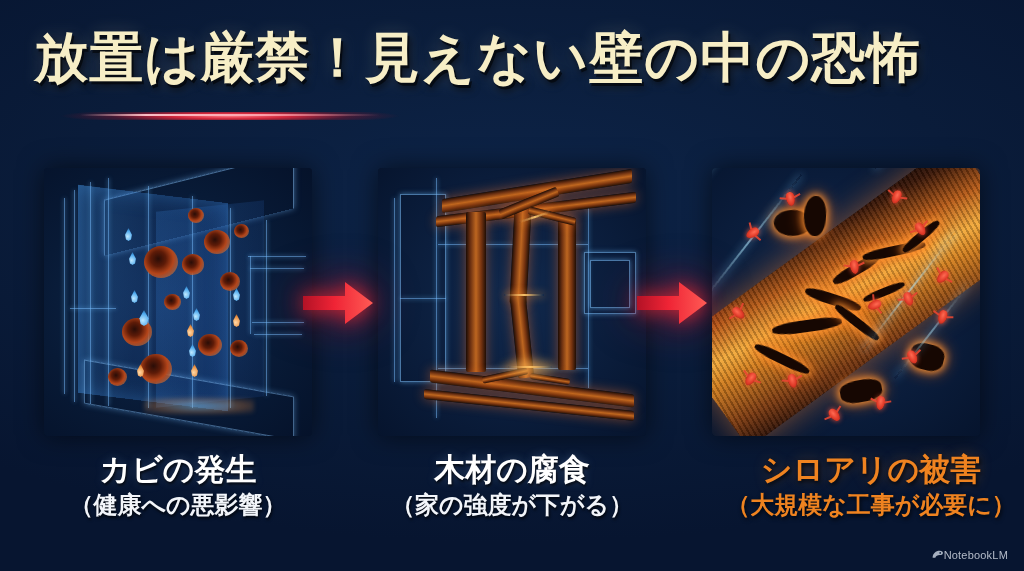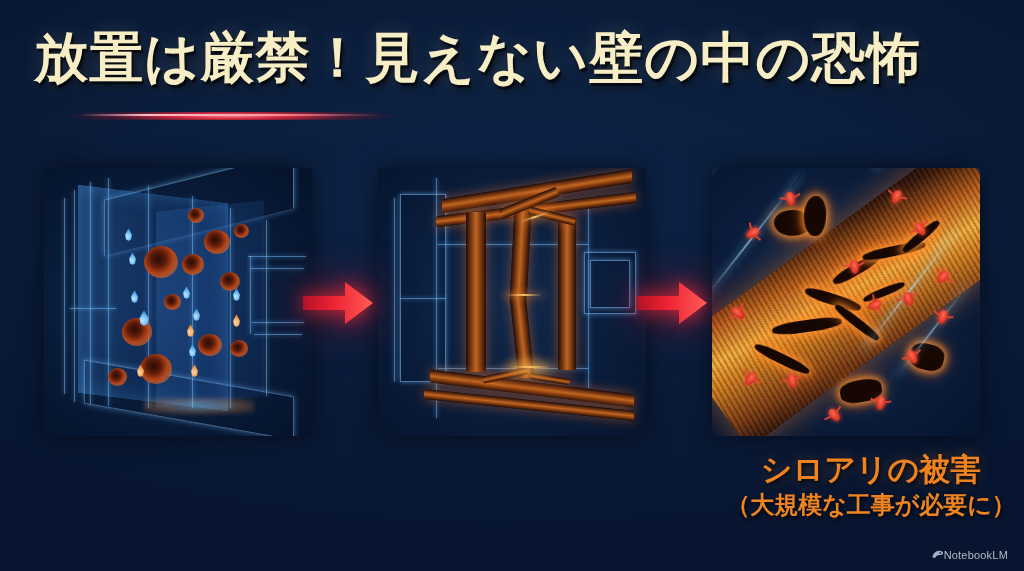--- a/index.html
+++ b/index.html
@@ -409,20 +409,28 @@
         <linearGradient id="agr2" x1="0" y1="0" x2="1" y2="0">
           <stop offset="0%" stop-color="#b31226"></stop>
           <stop offset="45%" stop-color="#ef2435"></stop>
           <stop offset="100%" stop-color="#ff5b55"></stop>
         </linearGradient>
       </defs>
       <path d="M0,17 L42,17 L42,3 L70,24 L42,45 L42,31 L0,31 Z" fill="url(#agr2)"></path>
     </svg>
   </div>
 
+  <div class="caption" id="caption-1">
+    <div class="cap-main">カビの発生</div>
+    <div class="cap-sub">（健康への悪影響）</div>
+  </div>
+  <div class="caption" id="caption-2">
+    <div class="cap-main">木材の腐食</div>
+    <div class="cap-sub">（家の強度が下がる）</div>
+  </div>
   <div class="caption" id="caption-3">
     <div class="cap-main">シロアリの被害</div>
     <div class="cap-sub">（大規模な工事が必要に）</div>
   </div>
 
   <div id="watermark">
     <span>
       <svg width="13" height="13" viewBox="0 0 24 24" xmlns="http://www.w3.org/2000/svg" aria-hidden="true">
         <path d="M3 18 C3 10, 9 5, 16 5 C20 5, 22 7, 22 9 C22 12, 19 13, 16 13 C12 13, 9 15, 8 18 Z" fill="#c9d3e0"></path>
         <circle cx="17" cy="9" r="1.6" fill="#0a1c3a"></circle>

